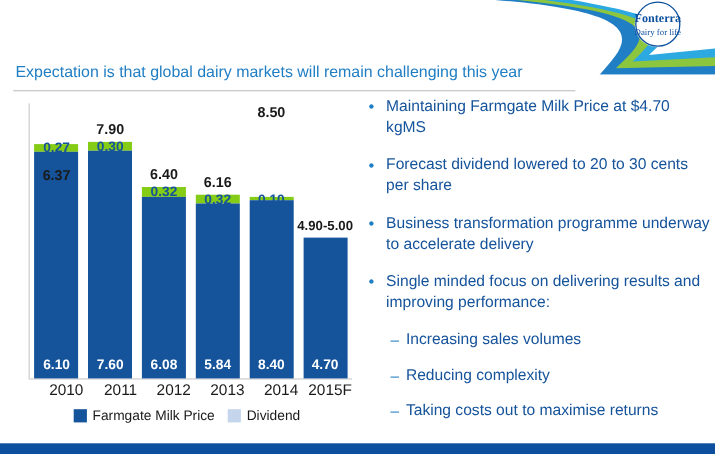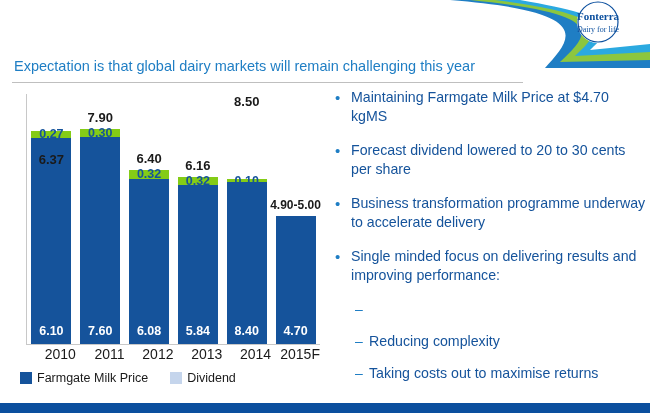--- a/index.html
+++ b/index.html
@@ -151,21 +151,22 @@
     font-size: 14px;
     color: #1a1a1a;
   }
   .legend {
     position: absolute;
     left: 14px;
     top: 283px;
     width: 300px;
     display: flex;
     align-items: center;
-    gap: 22px;
+    justify-content: center;
+    gap: 12px;
   }
   .legend-item {
     display: flex;
     align-items: center;
     gap: 5px;
     font-size: 12.5px;
     color: #1a1a1a;
   }
   .swatch {
     width: 12px;
@@ -361,20 +362,21 @@
         <span class="dot">•</span>
         <span class="btxt">Business transformation programme underway to accelerate delivery</span>
       </div>
       <div class="bullet">
         <span class="dot">•</span>
         <span class="btxt">Single minded focus on delivering results and improving performance:</span>
       </div>
       <div class="subbullets">
         <div class="sub">
           <span class="dash">–</span>
+          <span class="btxt">Increasing sales volumes</span>
         </div>
         <div class="sub">
           <span class="dash">–</span>
           <span class="btxt">Reducing complexity</span>
         </div>
         <div class="sub">
           <span class="dash">–</span>
           <span class="btxt">Taking costs out to maximise returns</span>
         </div>
       </div>

